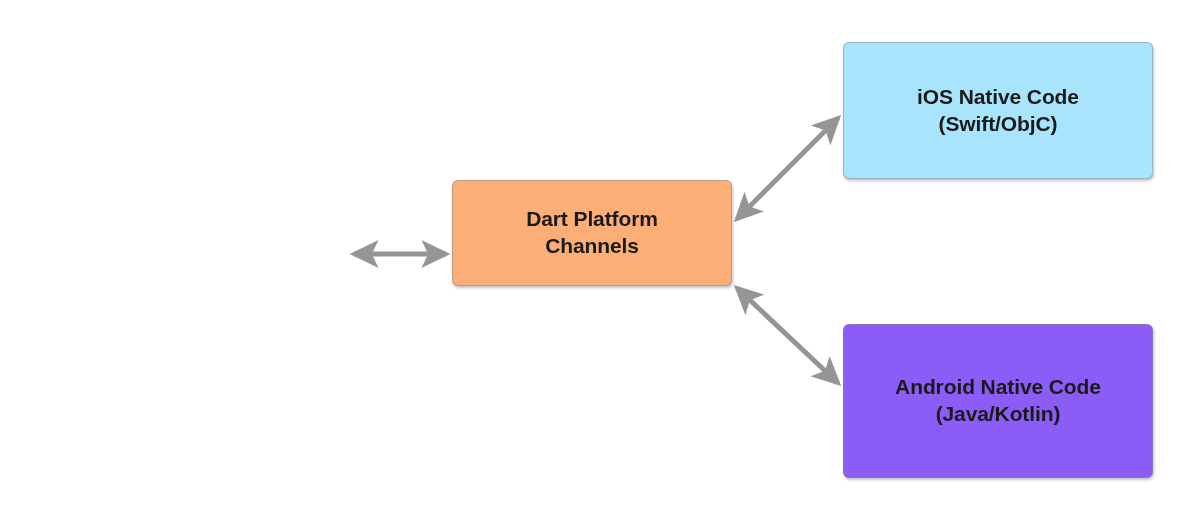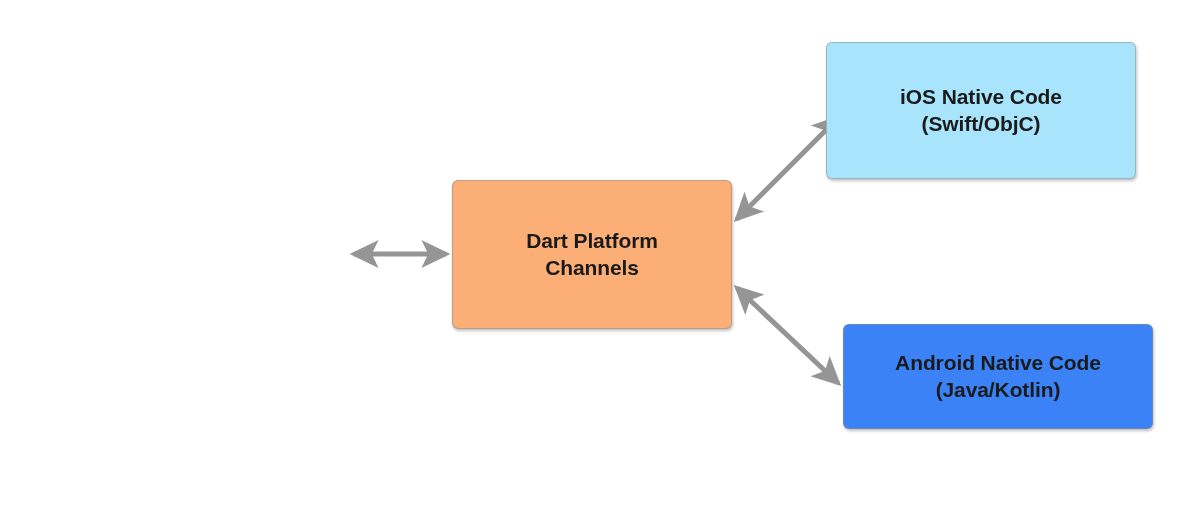--- a/index.html
+++ b/index.html
@@ -37,30 +37,30 @@
   }
   .node-label {
     padding: 0 10px;
     white-space: pre-line;
   }
   #node-flutter-plugin {
     left: 48px;  top: 194px;  width: 300px;  height: 119px;
     background: #ae8ff7;
   }
   #node-dart-platform-channels {
-    left: 452px; top: 180px; width: 280px; height: 149px;
+    left: 452px; top: 180px; width: 280px; height: 106px;
     background: #fcae77;
   }
   #node-ios-native-code {
-    left: 826px; top: 42px;  width: 310px; height: 137px;
+    left: 843px; top: 42px;  width: 310px; height: 137px;
     background: #a8e4fb;
   }
   #node-android-native-code {
-    left: 843px; top: 324px; width: 310px; height: 105px;
-    background: #3b82f6;
+    left: 843px; top: 324px; width: 310px; height: 154px;
+    background: #8b5cf6;
   }
   #edges {
     position: absolute;
     left: 0; top: 0;
     width: 1200px;
     height: 510px;
     pointer-events: none;
   }
 </style>
 </head>

